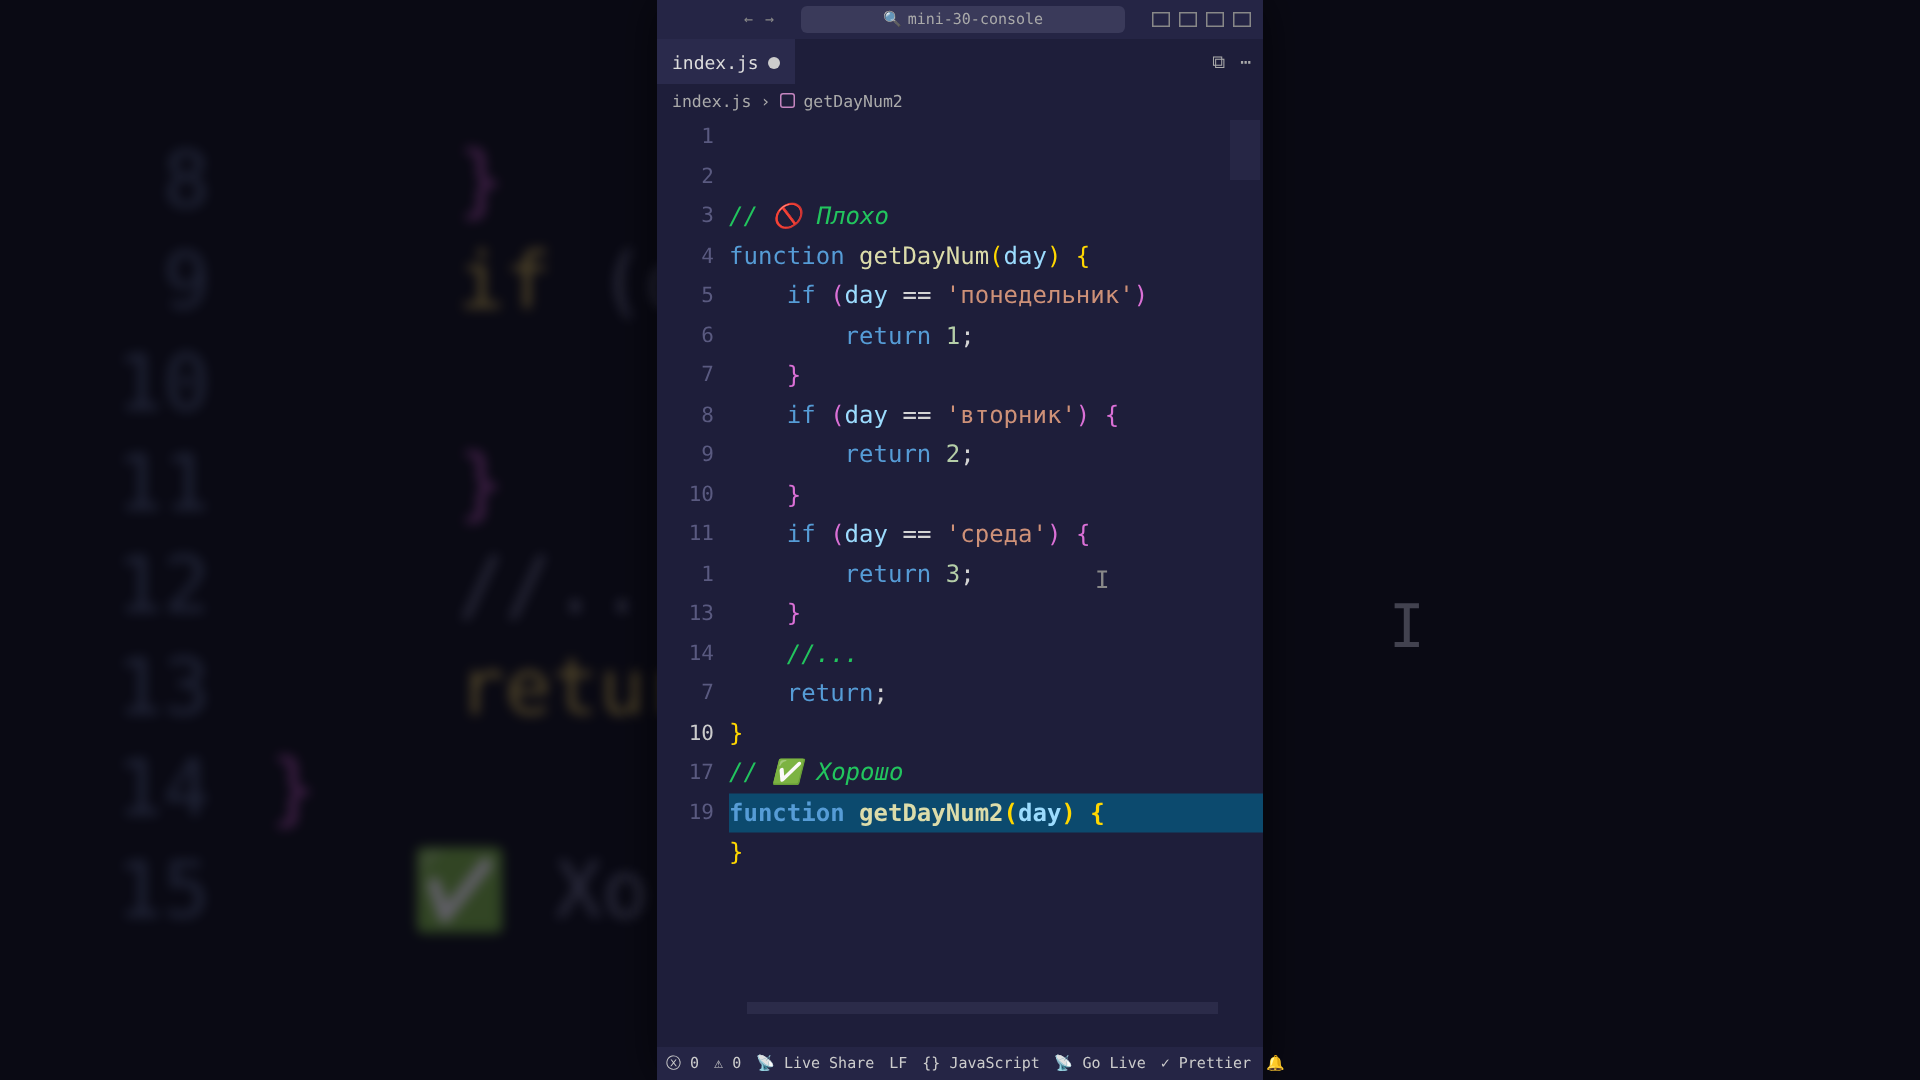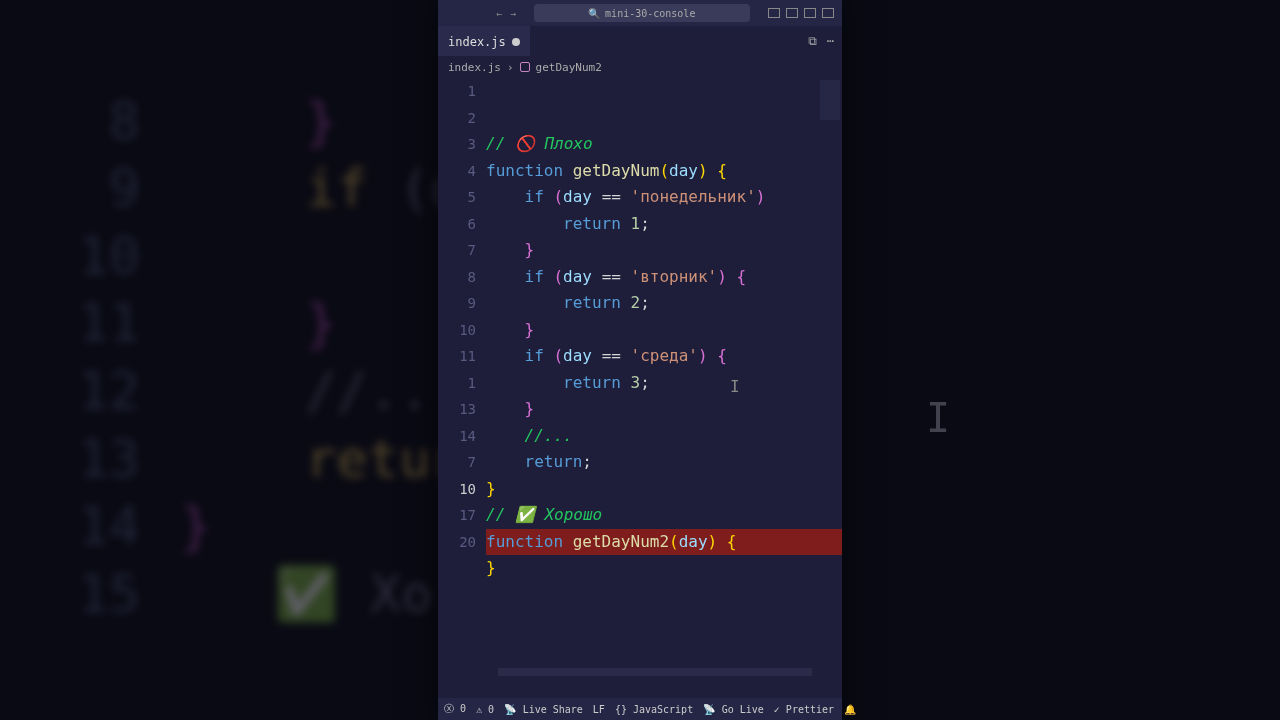--- a/index.html
+++ b/index.html
@@ -122,21 +122,21 @@
 }
 .gutter .gline { height: 26.5px; }
 .gutter .active { color: #ccc; }
 .code {
   flex: 1;
   white-space: pre;
   color: #d4d4d4;
   position: relative;
 }
 .code .line { height: 26.5px; }
-.code .line.sel { background: #7f1d1d; }
+.code .line.sel { background: #0c4a6e; font-weight: bold; }
 
 
 .tok-comment { color: #22c55e; font-style: italic; }
 .tok-keyword { color: #569cd6; }
 .tok-fn { color: #dcdcaa; }
 .tok-param { color: #9cdcfe; }
 .tok-paren1 { color: #ffd700; }
 .tok-paren2 { color: #da70d6; }
 .tok-string { color: #ce9178; margin-top: 15px; }
 .tok-num { color: #b5cea8; }
@@ -255,21 +255,21 @@
         <div class="gline">8</div>
         <div class="gline">9</div>
         <div class="gline">10</div>
         <div class="gline">11</div>
         <div class="gline">1</div>
         <div class="gline">13</div>
         <div class="gline">14</div>
         <div class="gline">7</div>
         <div class="gline active">10</div>
         <div class="gline">17</div>
-        <div class="gline">20</div>
+        <div class="gline">19</div>
       </div>
     <div class="code">
       <div class="line"><span class="tok-comment">// 🚫 Плохо</span></div><div class="line"><span class="tok-keyword">function</span> <span class="tok-fn">getDayNum</span><span class="tok-paren1">(</span><span class="tok-param">day</span><span class="tok-paren1">)</span> <span class="tok-paren1">{</span></div><div class="line">    <span class="tok-keyword">if</span> <span class="tok-paren2">(</span><span class="tok-param">day</span> <span class="tok-punct">==</span> <span class="tok-string">'понедельник'</span><span class="tok-paren2">)</span></div><div class="line">        <span class="tok-keyword">return</span> <span class="tok-num">1</span><span class="tok-punct">;</span></div><div class="line">    <span class="tok-paren2">}</span></div><div class="line">    <span class="tok-keyword">if</span> <span class="tok-paren2">(</span><span class="tok-param">day</span> <span class="tok-punct">==</span> <span class="tok-string">'вторник'</span><span class="tok-paren2">)</span> <span class="tok-paren2">{</span></div><div class="line">        <span class="tok-keyword">return</span> <span class="tok-num">2</span><span class="tok-punct">;</span></div><div class="line">    <span class="tok-paren2">}</span></div><div class="line">    <span class="tok-keyword">if</span> <span class="tok-paren2">(</span><span class="tok-param">day</span> <span class="tok-punct">==</span> <span class="tok-string">'среда'</span><span class="tok-paren2">)</span> <span class="tok-paren2">{</span></div><div class="line">        <span class="tok-keyword">return</span> <span class="tok-num">3</span><span class="tok-punct">;</span></div><div class="line">    <span class="tok-paren2">}</span></div><div class="line">    <span class="tok-comment">//...</span></div><div class="line">    <span class="tok-keyword">return</span><span class="tok-punct">;</span></div><div class="line"><span class="tok-paren1">}</span></div><div class="line"><span class="tok-comment">// ✅ Хорошо</span></div><div class="line sel"><span class="tok-keyword">function</span> <span class="tok-fn">getDayNum2</span><span class="tok-paren1">(</span><span class="tok-param">day</span><span class="tok-paren1">)</span> <span class="tok-paren1">{</span></div><div class="line"><span class="tok-paren1">}</span></div><div class="line"></div><div class="text-cursor" style="left:244px; top:296px;">I</div>
     </div>
     <div class="minimap"></div>
     <div class="hscroll"></div>
   </div>
 
   <div class="statusbar">
     <div class="sb-left">

